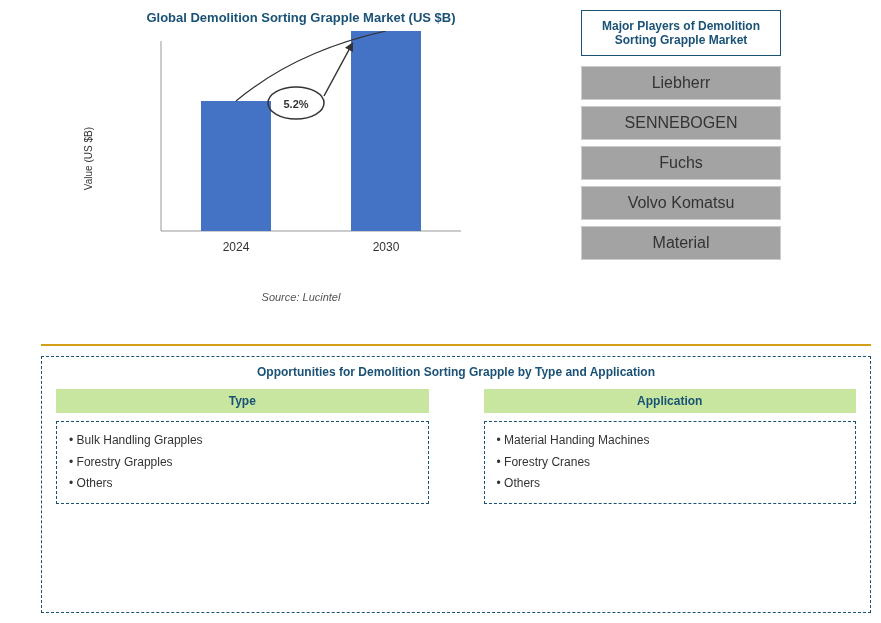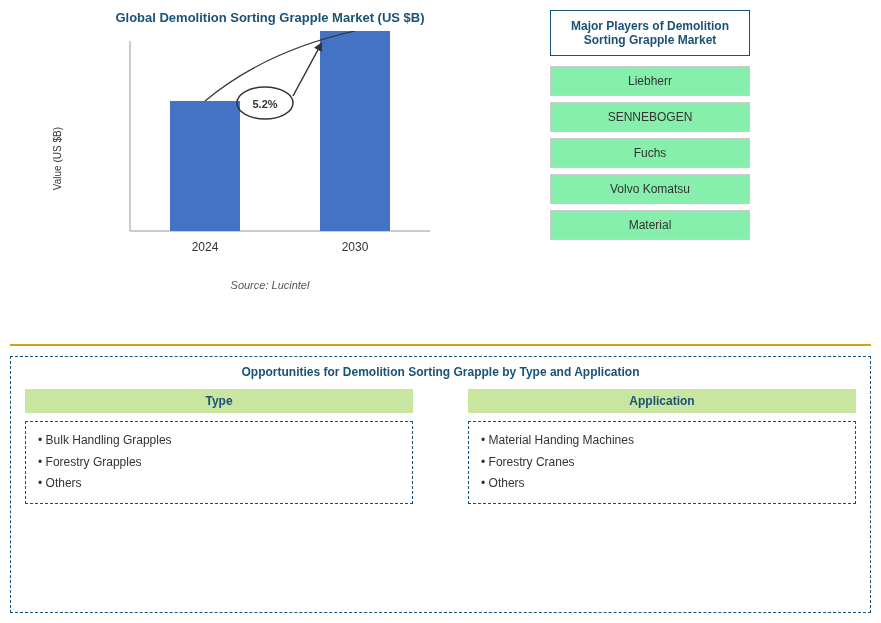--- a/index.html
+++ b/index.html
@@ -10,20 +10,21 @@
       font-size: 12px;
       background: #fff;
       overflow: hidden;
     }
 
     .main-container {
       width: 881px;
       height: 623px;
       display: flex;
       flex-direction: column;
+      padding-left: 31px;
     }
 
     
     .top-section {
       display: flex;
       flex-direction: row;
       height: 340px;
       padding: 10px 10px 0 10px;
     }
 
@@ -71,21 +72,21 @@
       left: 30px;
       top: 0;
       width: 380px;
       height: 240px;
     }
 
     .source-text {
       font-size: 11px;
       color: #555;
       text-align: center;
-      margin-top: 8px;
+      margin-top: 20px;
       font-style: italic;
     }
 
     
     .major-players {
       flex: 0 0 240px;
       display: flex;
       flex-direction: column;
       align-items: center;
       padding: 0 10px;
@@ -100,24 +101,24 @@
       color: #1a5276;
       width: 200px;
       margin-bottom: 10px;
     }
 
     .player-item {
       border: 1px solid #ccc;
       width: 200px;
       padding: 7px 0;
       text-align: center;
-      font-size: 12px;
+      font-size: 16px;
       color: #333;
       margin-bottom: 6px;
-      background: #86efac;
+      background: #a3a3a3;
     }
 
     
     .divider {
       height: 2px;
       background: #d4a017;
       margin: 4px 10px;
     }
 
     

